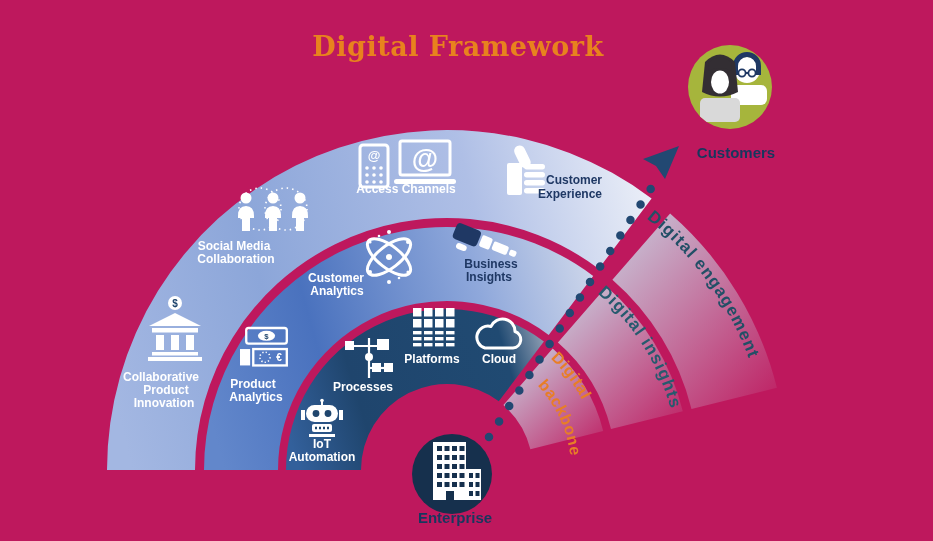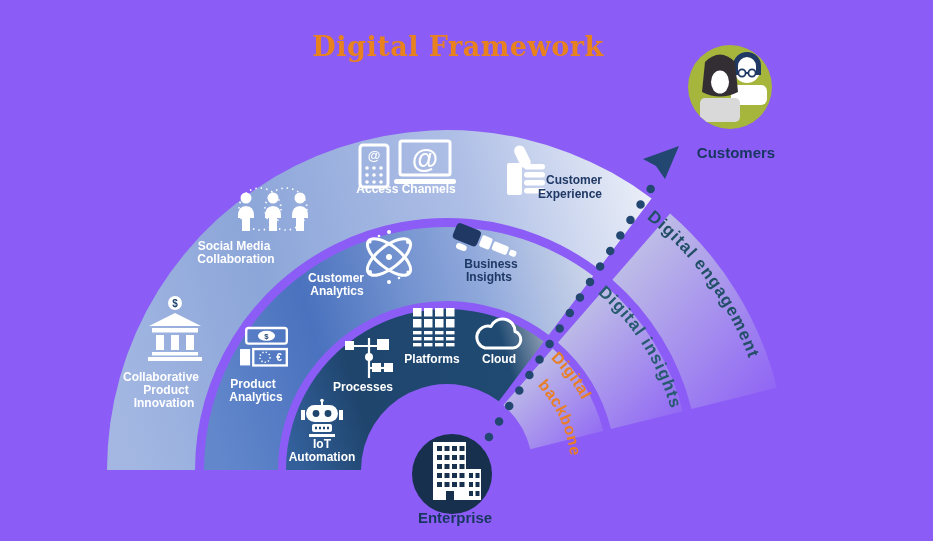--- a/index.html
+++ b/index.html
@@ -1,16 +1,16 @@
 <!DOCTYPE html>
 <html><head>
 <meta charset="utf-8">
 <style>
   html,body{margin:0;padding:0;background:#fff;}
-  .stage{position:relative;width:933px;height:541px;background:#8b5cf6;overflow:hidden;
+  .stage{position:relative;width:933px;height:541px;background:#be185d;overflow:hidden;
          font-family:"Liberation Sans",sans-serif;}
   svg{display:block;}
   .title{font-family:"DejaVu Serif",serif;font-weight:bold;font-size:27px;fill:#E8821E;letter-spacing:.5px;}
   .lbl{font-family:"Liberation Sans",sans-serif;font-weight:bold;font-size:12px;fill:#ffffff;}
   .lbl-navy{fill:#1F3864;}
   .node-lbl{font-family:"Liberation Sans",sans-serif;font-weight:bold;font-size:15px;fill:#17375E;}
   .flow{font-family:"Liberation Sans",sans-serif;font-weight:600;font-size:17px;letter-spacing:1.1px;}
   .flow-sm{font-family:"Liberation Sans",sans-serif;font-weight:600;font-size:16px;letter-spacing:.6px;}
   text{user-select:none;}
 </style>

